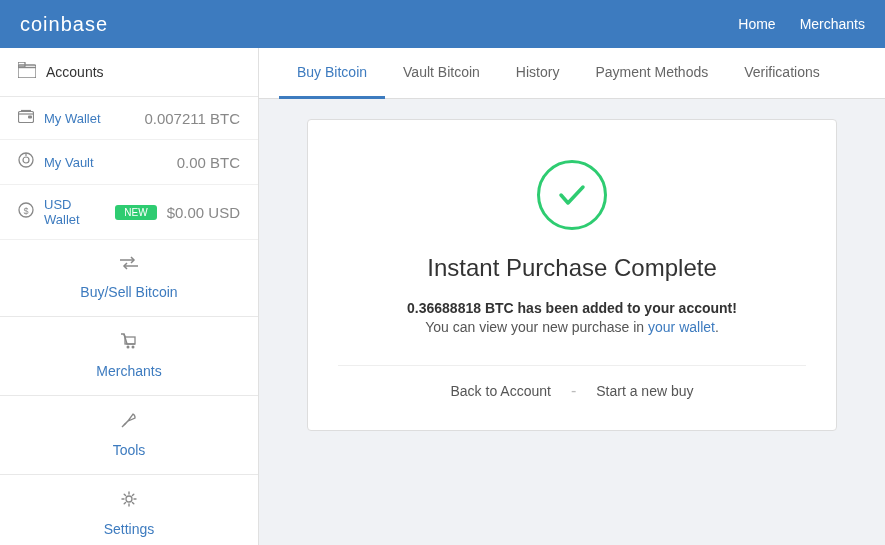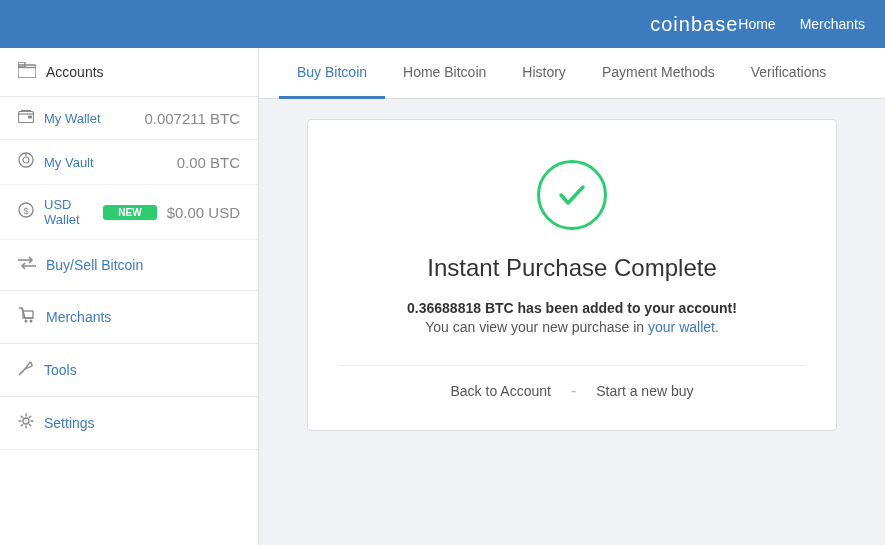--- a/index.html
+++ b/index.html
@@ -6,21 +6,21 @@
     body { font-family: -apple-system, BlinkMacSystemFont, 'Segoe UI', Arial, sans-serif; font-size: 14px; background: #f5f5f5; }
 
     
     .top-nav {
       background: #3d7bbf;
       color: white;
       height: 48px;
       display: flex;
       align-items: center;
       padding: 0 20px;
-      justify-content: flex-end;
+      justify-content: space-between;
     }
     .top-nav-logo {
       font-size: 20px;
       font-weight: 300;
       letter-spacing: 1px;
       color: white;
     }
     .top-nav-links {
       display: flex;
       gap: 24px;
@@ -66,33 +66,34 @@
       border-bottom: 1px solid #f0f0f0;
       gap: 10px;
     }
     .wallet-item .wallet-icon { color: #888; font-size: 16px; flex-shrink: 0; }
     .wallet-item .wallet-name { color: #3d7bbf; font-size: 13px; flex: 1; }
     .wallet-item .wallet-balance { color: #888; font-size: 15px; }
     .wallet-item .new-badge {
       background: #2ecc71;
       color: white;
       font-size: 10px;
-      font-weight: 700;
-      padding: 2px 15px;
+      font-weight: 400;
+      padding: 2px 9px;
       border-radius: 3px;
       margin-left: 6px;
     }
 
     .sidebar-nav-item {
       display: flex;
       align-items: center;
       padding: 16px 18px;
       border-bottom: 1px solid #e8e8e8;
       gap: 10px;
       cursor: pointer;
+      flex-direction: column;
     }
     .sidebar-nav-item .nav-icon { color: #888; font-size: 16px; }
     .sidebar-nav-item .nav-label { color: #3d7bbf; font-size: 14px; }
 
     
     .main-content {
       flex: 1;
       background: #f0f2f5;
       overflow-y: auto;
     }
@@ -301,21 +302,21 @@
         </svg>
       </span>
       <span class="nav-label">Settings</span>
     </div>
   </aside>
 
   <main class="main-content">
 
     <div class="tabs">
       <div class="tab active">Buy Bitcoin</div>
-      <div class="tab">Home Bitcoin</div>
+      <div class="tab">Vault Bitcoin</div>
       <div class="tab">History</div>
       <div class="tab">Payment Methods</div>
       <div class="tab">Verifications</div>
     </div>
 
     <div class="content-area">
       <div class="purchase-card">
 
         <div class="success-icon">
           <svg viewBox="0 0 38 38" fill="none">

